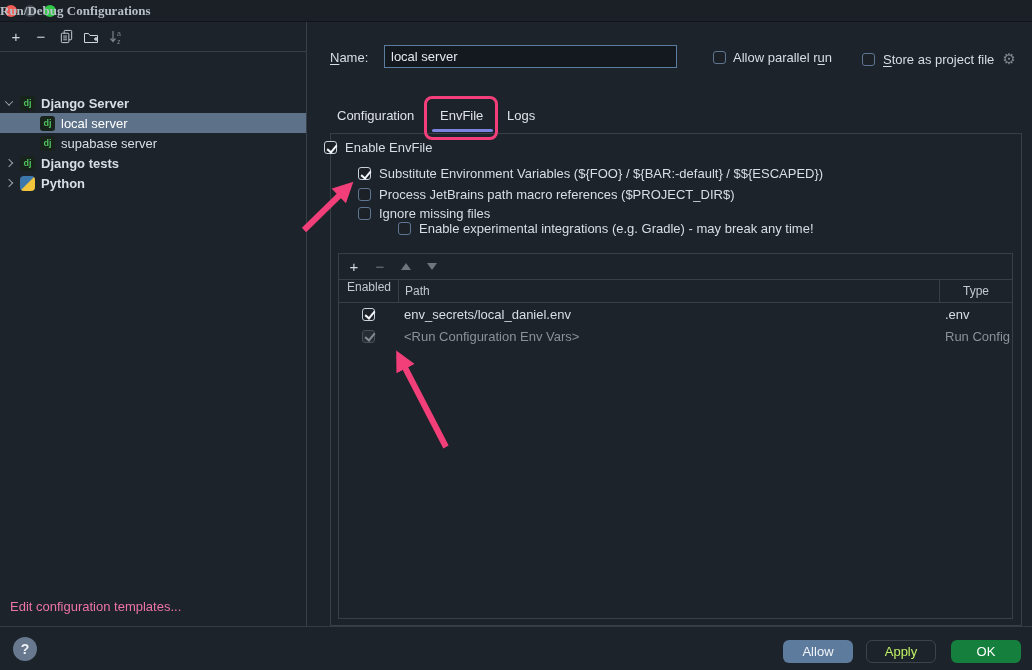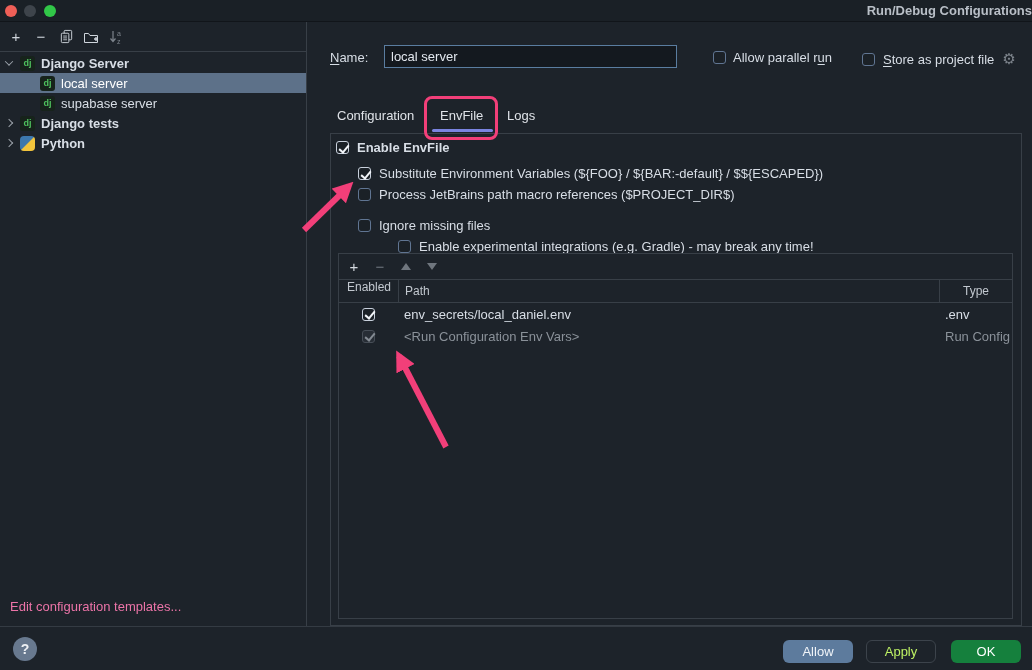--- a/index.html
+++ b/index.html
@@ -11,32 +11,32 @@
   }
   .abs { position:absolute; }
 
   
   .titlebar { left:0; top:0; width:1032px; height:22px; background:#1a2026;
               border-bottom:1px solid #11151a; }
   .tl { position:absolute; top:5px; width:12px; height:12px; border-radius:50%; }
   .tl.red   { left:5px;  background:#ef5f57; }
   .tl.gray  { left:24px; background:#3e444b; }
   .tl.green { left:44px; background:#31c748; }
-  .win-title { position:absolute; left:0; right:0; top:3px; text-align:right;
-               font-weight:bold; color:#b9bfc7; }
+  .win-title { position:absolute; left:0; right:0; top:3px; text-align:left;
+               font-weight:bold; color:#b9bfc7;font-family:Liberation Serif, serif; }
 
   
   .sidebar { left:0; top:22px; width:307px; height:604px;
              border-right:1px solid #383f47; background:#1d232a; }
   .sb-toolbar { height:30px; border-bottom:1px solid #383f47;
                 display:flex; align-items:center; padding-left:8px; gap:9px; }
   .tb-ico { width:16px; height:16px; display:flex; align-items:center; justify-content:center;
             color:#cfd5dc; font-size:15px; }
   .tb-ico.dim { color:#7d848c; }
-  .tree { padding-top:1px; }
+  .tree { padding-top:1px;margin-top:40px; }
   .tree-row { height:20px; display:flex; align-items:center; cursor:default; }
   .tree-row.lvl0 { padding-left:6px; }
   .tree-row.lvl1 { padding-left:40px; }
   .tree-row.selected { background:#5d7189; color:#ffffff; }
   .tree-row .tlabel { margin-left:6px; white-space:nowrap; }
   .tree-row.bold .tlabel { font-weight:bold; }
   .chev { width:6px; height:6px; border-right:1.6px solid #9aa1a9; border-bottom:1.6px solid #9aa1a9;
           display:inline-block; margin-right:8px; flex:none; }
   .chev.down { transform:rotate(45deg) translate(-1px,-1px); }
   .chev.right { transform:rotate(-45deg); }
@@ -204,37 +204,37 @@
   <span class="gear">⚙</span>
 </div>
 
 <div class="abs tab" style="left:337px;">Configuration</div>
 <div class="abs tab" style="left:440px;">EnvFile</div>
 <div class="abs tab" style="left:507px;">Logs</div>
 <div class="abs tab-underline"></div>
 
 <div class="abs content-panel"></div>
 
-<div class="abs opt-row" style="left:336px; top:141px;font-weight:bold;">
+<div class="abs opt-row" style="left:324px; top:141px;">
   <span class="cb checked"></span>
   <span class="olabel">Enable EnvFile</span>
 </div>
 <div class="abs opt-row" style="left:358px; top:167px;">
   <span class="cb checked"></span>
   <span class="olabel">Substitute Environment Variables (${FOO} / ${BAR:-default} / $${ESCAPED})</span>
 </div>
 <div class="abs opt-row" style="left:358px; top:188px;">
   <span class="cb"></span>
   <span class="olabel">Process JetBrains path macro references ($PROJECT_DIR$)</span>
 </div>
-<div class="abs opt-row" style="left:358px; top:219px;">
+<div class="abs opt-row" style="left:358px; top:207px;">
   <span class="cb"></span>
   <span class="olabel">Ignore missing files</span>
 </div>
-<div class="abs opt-row" style="left:358px; top:240px;padding-left:40px;">
+<div class="abs opt-row" style="left:358px; top:222px;padding-left:40px;">
   <span class="cb"></span>
   <span class="olabel">Enable experimental integrations (e.g. Gradle) - may break any time!</span>
 </div>
 
 <div class="abs env-table">
   <div class="et-toolbar">
     <span class="et-ico">+</span>
     <span class="et-ico dim">−</span>
     <span class="et-ico">
         <i class="tri-up"></i>

